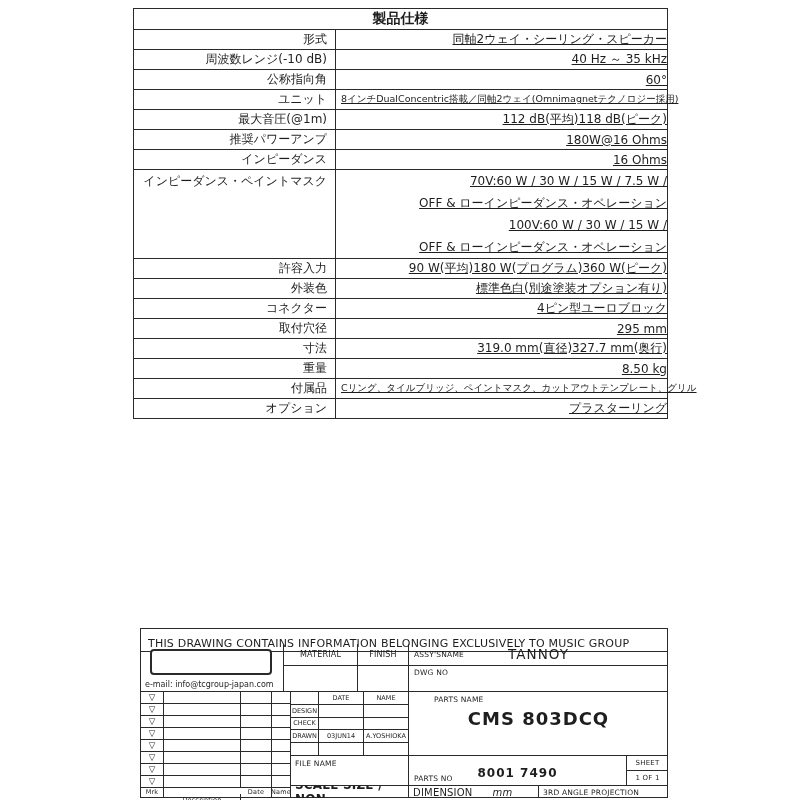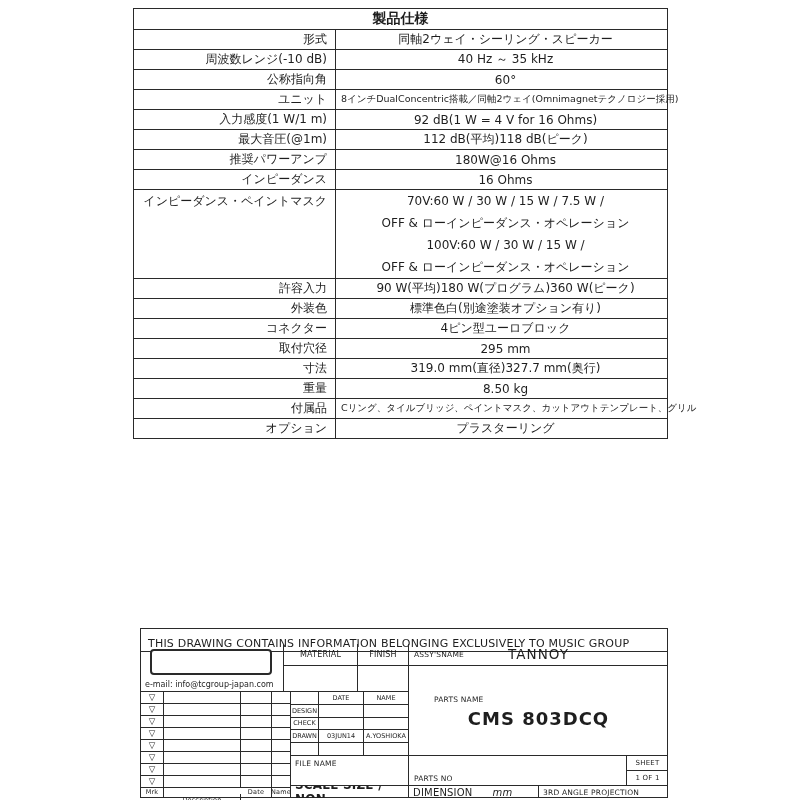--- a/index.html
+++ b/index.html
@@ -5,21 +5,21 @@
   * { margin:0; padding:0; box-sizing:border-box; }
   html,body { width:800px; height:800px; background:#ffffff; }
   body { position:relative; font-family:"DejaVu Sans","Liberation Sans",sans-serif; color:#1e1e1e; }
 
   
   .spec { position:absolute; left:133px; top:8px; width:534px; border-collapse:collapse; table-layout:fixed; }
   .spec th, .spec td { border:1px solid #2a2a2a; font-weight:normal; }
   .spec th { height:21px; font-size:14px; font-weight:bold; text-align:center; }
   .spec td { height:20px; font-size:12px; }
   .spec td.lbl { text-align:right; padding-right:8px; white-space:nowrap; }
-  .spec td.val { text-align:center; padding-left:8px; white-space:nowrap; }
+  .spec td.val { text-align:right; padding-left:8px; white-space:nowrap;text-decoration:underline; }
   .spec td.val.small { font-size:9.5px; padding-left:5px; }
   .spec tr.multi td { height:88px; }
   .spec td.lbl.top { vertical-align:top; padding-top:3px; }
   .spec tr.multi td.val div { line-height:22px; }
 
   
   .tblock { position:absolute; left:140px; top:628px; width:528px; height:170px; border:1px solid #2a2a2a; font-size:7.5px; letter-spacing:0.2px; }
   .cell { position:absolute; overflow:hidden; }
   .br { border-right:1px solid #2a2a2a; }
   .bb { border-bottom:1px solid #2a2a2a; }
@@ -99,24 +99,20 @@
       </tr>
       <tr>
         <td class="lbl">公称指向角</td>
         <td class="val">60°</td>
       </tr>
       <tr>
         <td class="lbl">ユニット</td>
         <td class="val small">8インチDualConcentric搭載／同軸2ウェイ(Omnimagnetテクノロジー採用)</td>
       </tr>
       <tr>
-        <td class="lbl">入力感度(1 W/1 m)</td>
-        <td class="val">92 dB(1 W = 4 V for 16 Ohms)</td>
-      </tr>
-      <tr>
         <td class="lbl">最大音圧(@1m)</td>
         <td class="val">112 dB(平均)118 dB(ピーク)</td>
       </tr>
       <tr>
         <td class="lbl">推奨パワーアンプ</td>
         <td class="val">180W@16 Ohms</td>
       </tr>
       <tr>
         <td class="lbl">インピーダンス</td>
         <td class="val">16 Ohms</td>
@@ -176,20 +172,21 @@
 
   <div class="cell mat-h hdrtxt br bb">MATERIAL</div>
   <div class="cell mat-e br bb"></div>
   <div class="cell fin-h hdrtxt br bb">FINISH</div>
   <div class="cell fin-e br bb"></div>
 
   <div class="cell assy bb">
     <span>ASSY'SNAME</span>
     <span class="brand">TANNOY</span>
   </div>
+  <div class="cell dwg bb">DWG NO</div>
 
   <div class="revtable">
       <div class="rrow">
         <div class="rc rc1">▽</div>
         <div class="rc rc2"></div>
         <div class="rc rc3"></div>
         <div class="rc rc4"></div>
       </div>
       <div class="rrow">
         <div class="rc rc1">▽</div>
@@ -265,20 +262,21 @@
 
   <div class="cell pname bb">
     <span class="lab">PARTS NAME</span>
     <span class="big">CMS 803DCQ</span>
   </div>
 
   <div class="cell fname br bb">FILE NAME</div>
 
   <div class="cell pno br bb">
     <span class="lab">PARTS NO</span>
+    <span class="num">8001 7490</span>
   </div>
   <div class="cell sheet-h bb">SHEET</div>
   <div class="cell sheet-v bb">1 OF 1</div>
 
   <div class="cell bot mrk br">Mrk</div>
   <div class="cell bot desc br">Description</div>
   <div class="cell bot dcol br">Date</div>
   <div class="cell bot ncol br">Name</div>
   <div class="cell bot scale br">SCALE SIZE / NON</div>
   <div class="cell bot dim br">

